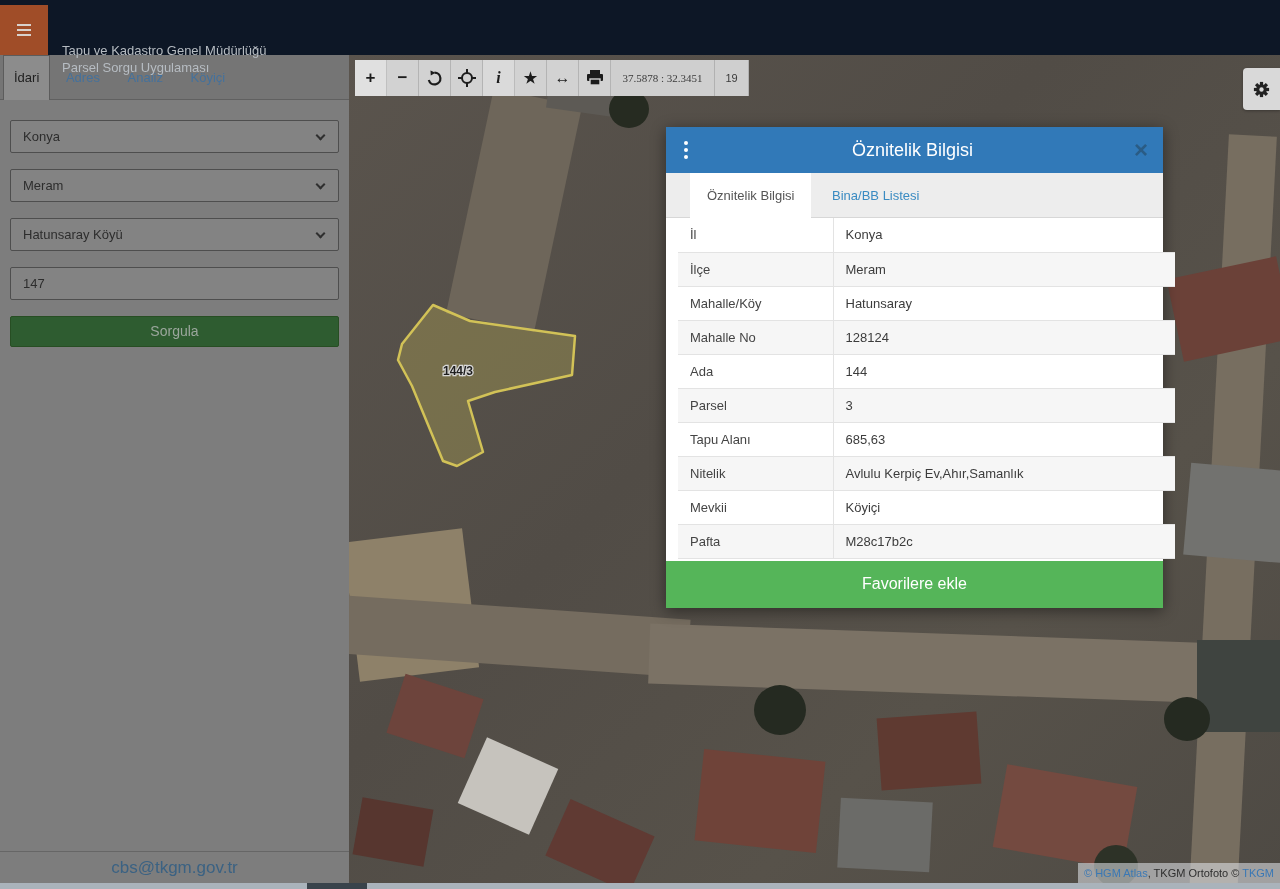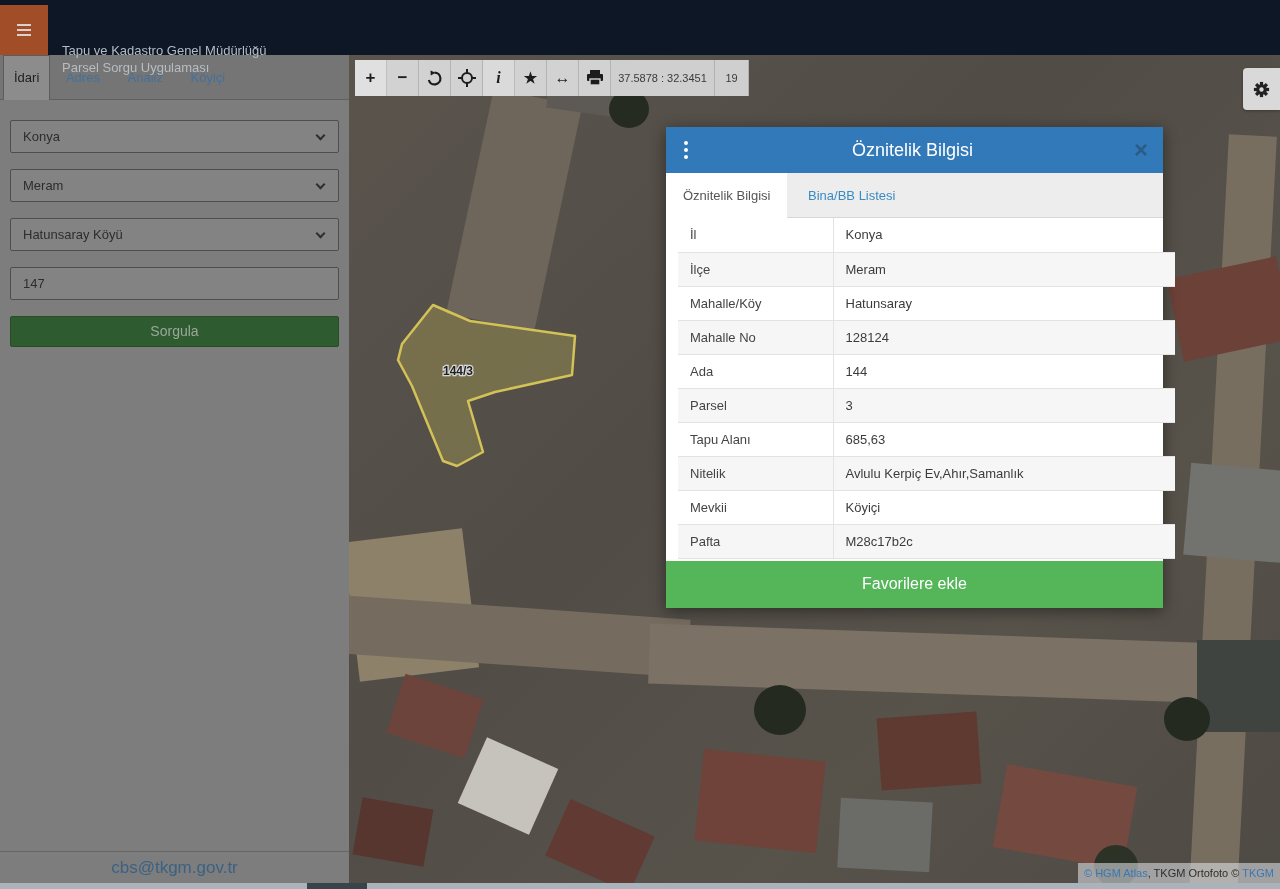--- a/index.html
+++ b/index.html
@@ -29,36 +29,36 @@
   .map { position:absolute; left:349px; top:55px; width:931px; height:828px; overflow:hidden; background:linear-gradient(135deg,#5a544d 0%,#514c46 40%,#57524a 70%,#4e4a44 100%); z-index:5; }
   .mf { position:absolute; }
   .parcel-svg { position:absolute; left:0; top:0; width:931px; height:828px; z-index:3; }
 
   
   .map-toolbar { position:absolute; left:6px; top:5px; display:flex; z-index:6; }
   .tool-btn { width:32px; height:36px; display:flex; align-items:center; justify-content:center; background:#d2d2d2; border-right:1px solid rgba(0,0,0,0.14); color:#1c1c1c; font-weight:bold; font-size:17px; cursor:pointer; }
   .tool-btn.lighter { background:#e0e0e0; }
   .tool-btn.info-b { background:#dadada; font-family:"Liberation Serif",serif; font-style:italic; font-size:16px; }
   .tool-panel { height:36px; background:#cfcfcf; color:#3a3a3a; font-size:11px; display:flex; align-items:center; justify-content:center; border-right:1px solid rgba(0,0,0,0.14); }
-  .coords-panel { width:104px; }
+  .coords-panel { width:104px;font-family:Liberation Serif, serif; }
   .zoom-panel { width:34px; }
 
   .gear-btn { position:absolute; right:0; top:13px; width:37px; height:42px; background:#d9d9d9; border-radius:4px 0 0 4px; display:flex; align-items:center; justify-content:center; cursor:pointer; z-index:6; box-shadow:0 1px 3px rgba(0,0,0,0.3); }
 
   .attribution { position:absolute; right:0; bottom:0; height:20px; background:rgba(230,234,238,0.55); padding:0 6px; font-size:11px; line-height:20px; color:#2e2e2e; z-index:6; white-space:nowrap; }
   .attribution a { color:#3a78b5; text-decoration:none; }
 
   
   .modal { position:absolute; left:666px; top:127px; width:497px; background:#fff; z-index:40; box-shadow:0 3px 14px rgba(0,0,0,0.45); }
   .modal-header { height:46px; background:#3179b8; display:flex; align-items:center; }
   .kebab { width:40px; display:flex; flex-direction:column; align-items:center; gap:3px; cursor:pointer; }
   .kebab i { width:4px; height:4px; border-radius:50%; background:#fff; display:block; }
   .modal-title { flex:1; text-align:center; color:#fff; font-size:18px; }
   .modal-close { width:44px; text-align:center; color:#2a5c85; font-size:24px; font-weight:bold; cursor:pointer; line-height:46px; }
-  .modal-tabs { height:45px; background:#ededed; border-bottom:1px solid #d7d7d7; font-size:13px; }
+  .modal-tabs { height:45px; background:#ededed; border-bottom:1px solid #d7d7d7; font-size:13px;padding-left:24px; }
   .mtab { display:inline-block; line-height:45px; padding:0 17px; cursor:pointer; }
   .mtab.active { background:#fff; color:#555; }
   .mtab.inactive { color:#3a8bc2; }
   .attr-table { width:100%; border-collapse:collapse; font-size:13px; color:#3c3c3c;margin-left:12px; }
   .attr-table td { height:34px; border-bottom:1px solid #e3e3e3; padding-left:12px; }
   .attr-table td.lbl { width:155px; border-right:1px solid #e3e3e3; color:#444; }
   .attr-table tr:nth-child(even) { background:#f6f6f6; }
   .fav-btn { display:block; width:100%; height:47px; margin-top:2px; background:#55b559; border:none; color:#fff; font-size:16px; font-family:"Liberation Sans",sans-serif; cursor:pointer; }
 
   

